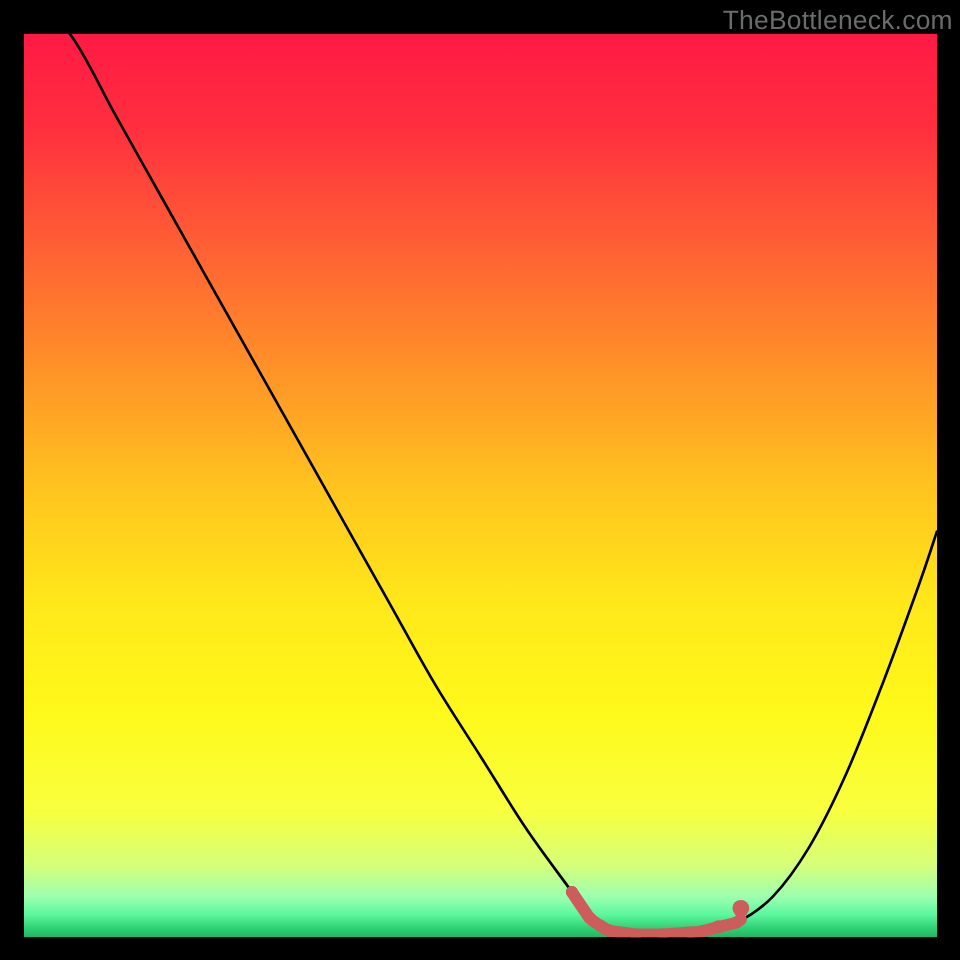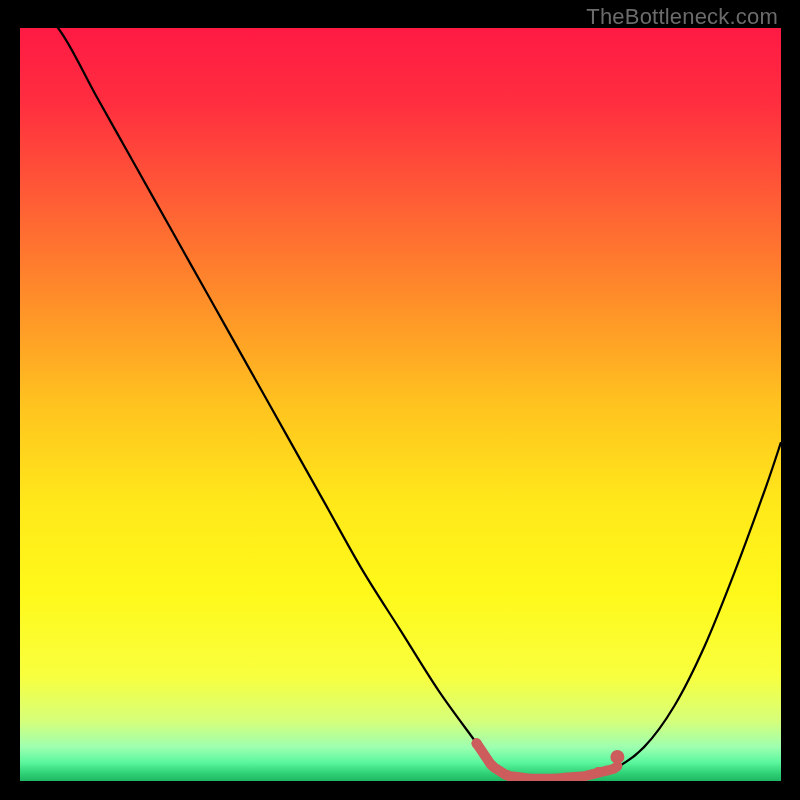--- a/index.html
+++ b/index.html
@@ -1,21 +1,21 @@
 <!DOCTYPE html>
 <html><head>
 <meta charset="utf-8">
 <style>
   * { margin: 0; padding: 0; box-sizing: border-box; }
   html, body { width: 800px; height: 800px; overflow: hidden; background: #000; }
   .container { position: relative; width: 800px; height: 800px; background: #000; }
   .watermark {
     position: absolute;
     top: 4px;
-    right: 22px;
+    right: 6px;
     font-family: Arial, Helvetica, sans-serif;
     font-size: 22px;
     font-weight: 500;
     color: #6b6b6b;
     letter-spacing: 0.2px;
     z-index: 10;
   }
   .plot {
     position: absolute;
     left: 20px;

